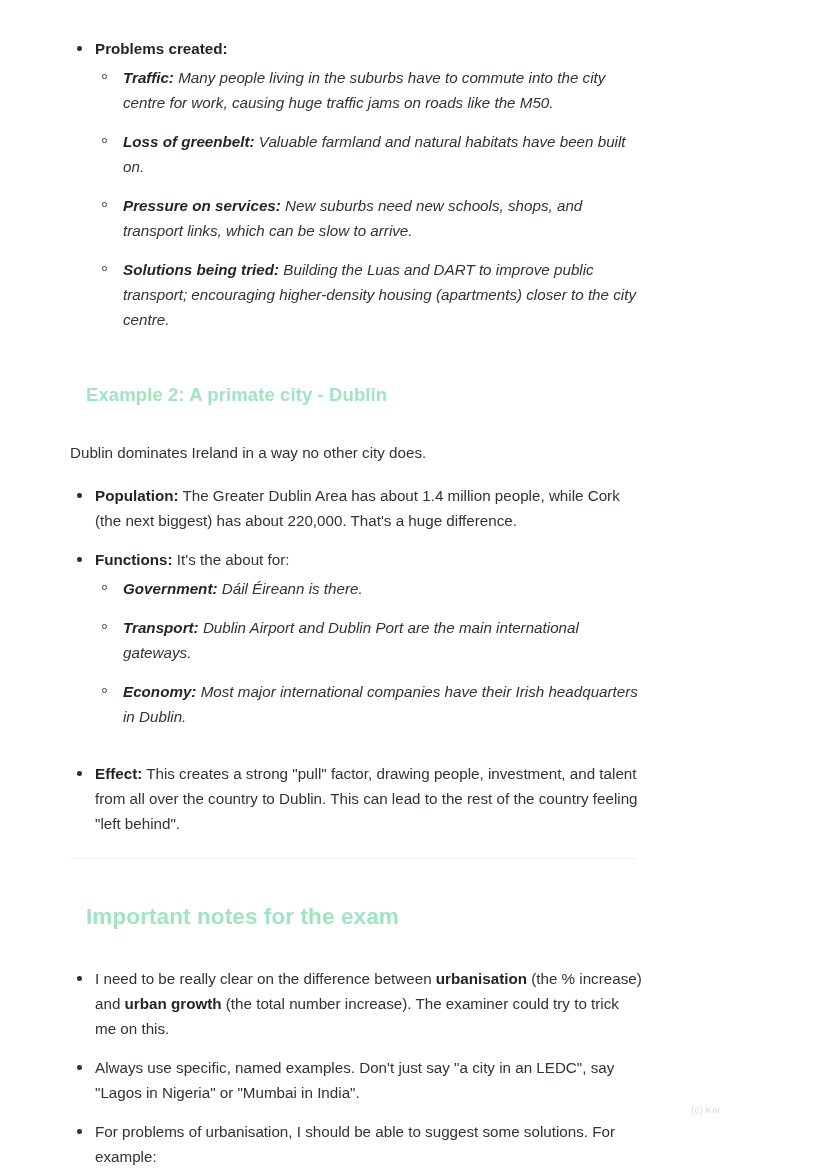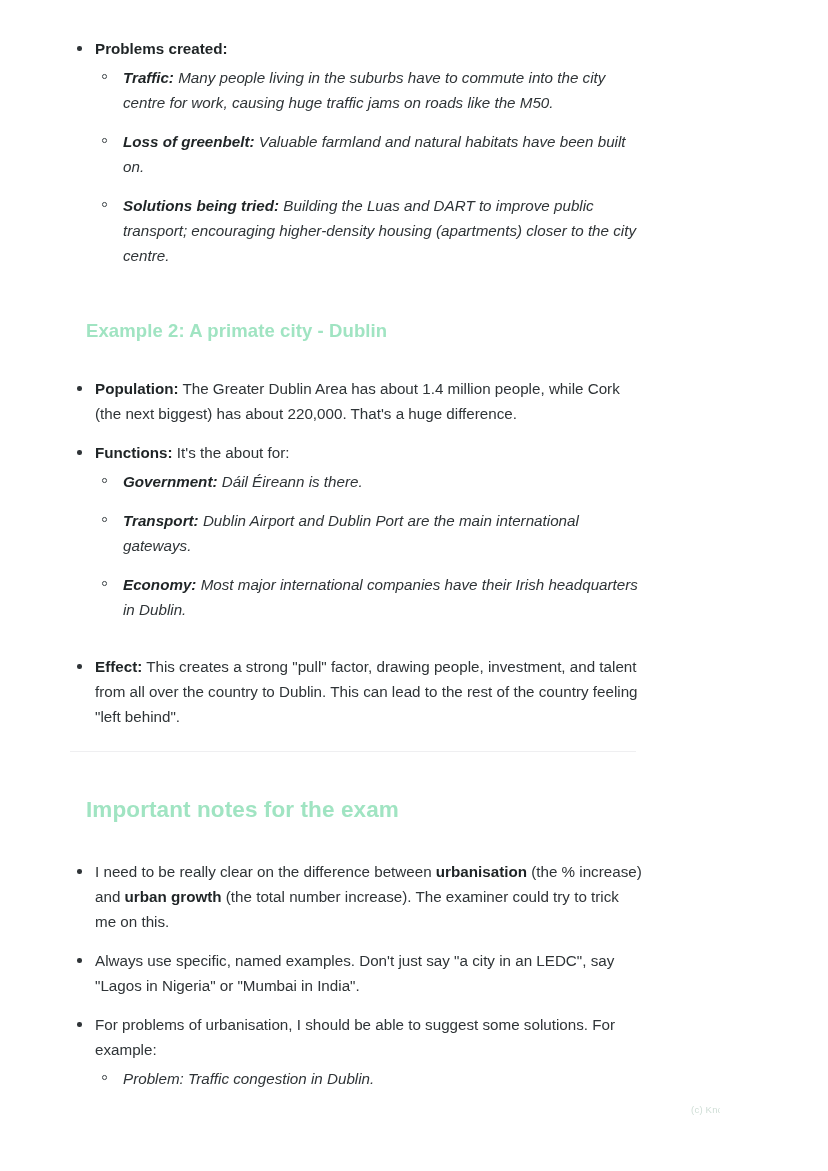--- a/index.html
+++ b/index.html
@@ -172,28 +172,33 @@
           <li class="item2">
             <span class="bullet2"></span>
             <span class="lead">Traffic:</span><span class="txt"> Many people living in the suburbs have to commute into the city centre for work, causing huge traffic jams on roads like the M50.</span>
           </li>
           <li class="item2">
             <span class="bullet2"></span>
             <span class="lead">Loss of greenbelt:</span><span class="txt"> Valuable farmland and natural habitats have been built on.</span>
           </li>
           <li class="item2">
             <span class="bullet2"></span>
+            <span class="lead">Pressure on services:</span><span class="txt"> New suburbs need new schools, shops, and transport links, which can be slow to arrive.</span>
+          </li>
+          <li class="item2">
+            <span class="bullet2"></span>
             <span class="lead">Solutions being tried:</span><span class="txt"> Building the Luas and DART to improve public transport; encouraging higher-density housing (apartments) closer to the city centre.</span>
           </li>
         </ul>
       </li>
     </ul>
 
     <h2 class="section-heading h-example">Example 2: A primate city - Dublin</h2>
 
+    <p class="para">Dublin dominates Ireland in a way no other city does.</p>
 
     <ul class="lvl1">
       <li class="item1">
         <span class="bullet1"></span>
         <span class="lead">Population:</span><span class="txt"> The Greater Dublin Area has about 1.4 million people, while Cork (the next biggest) has about 220,000. That's a huge difference.</span>
       </li>
 
       <li class="item1">
         <span class="bullet1"></span>
         <span class="lead">Functions:</span><span class="txt"> It's the about for:</span>

